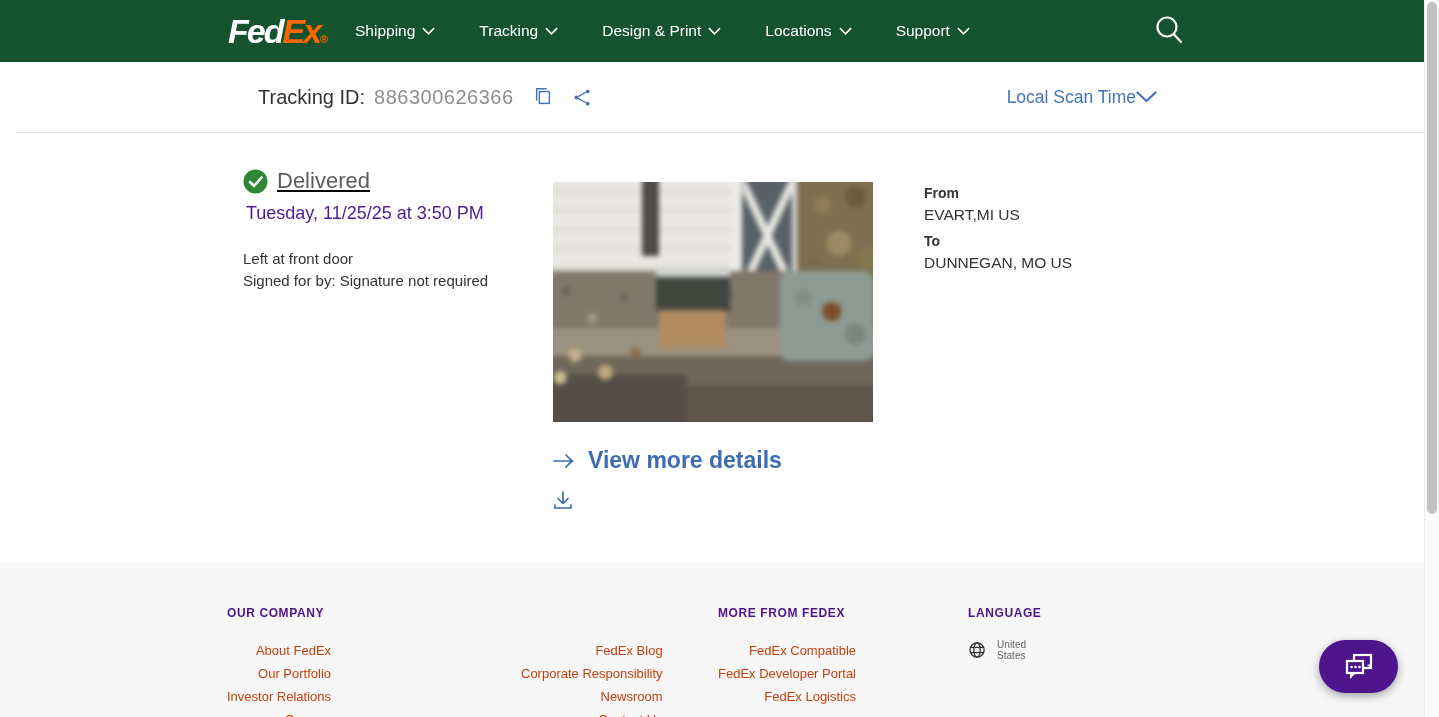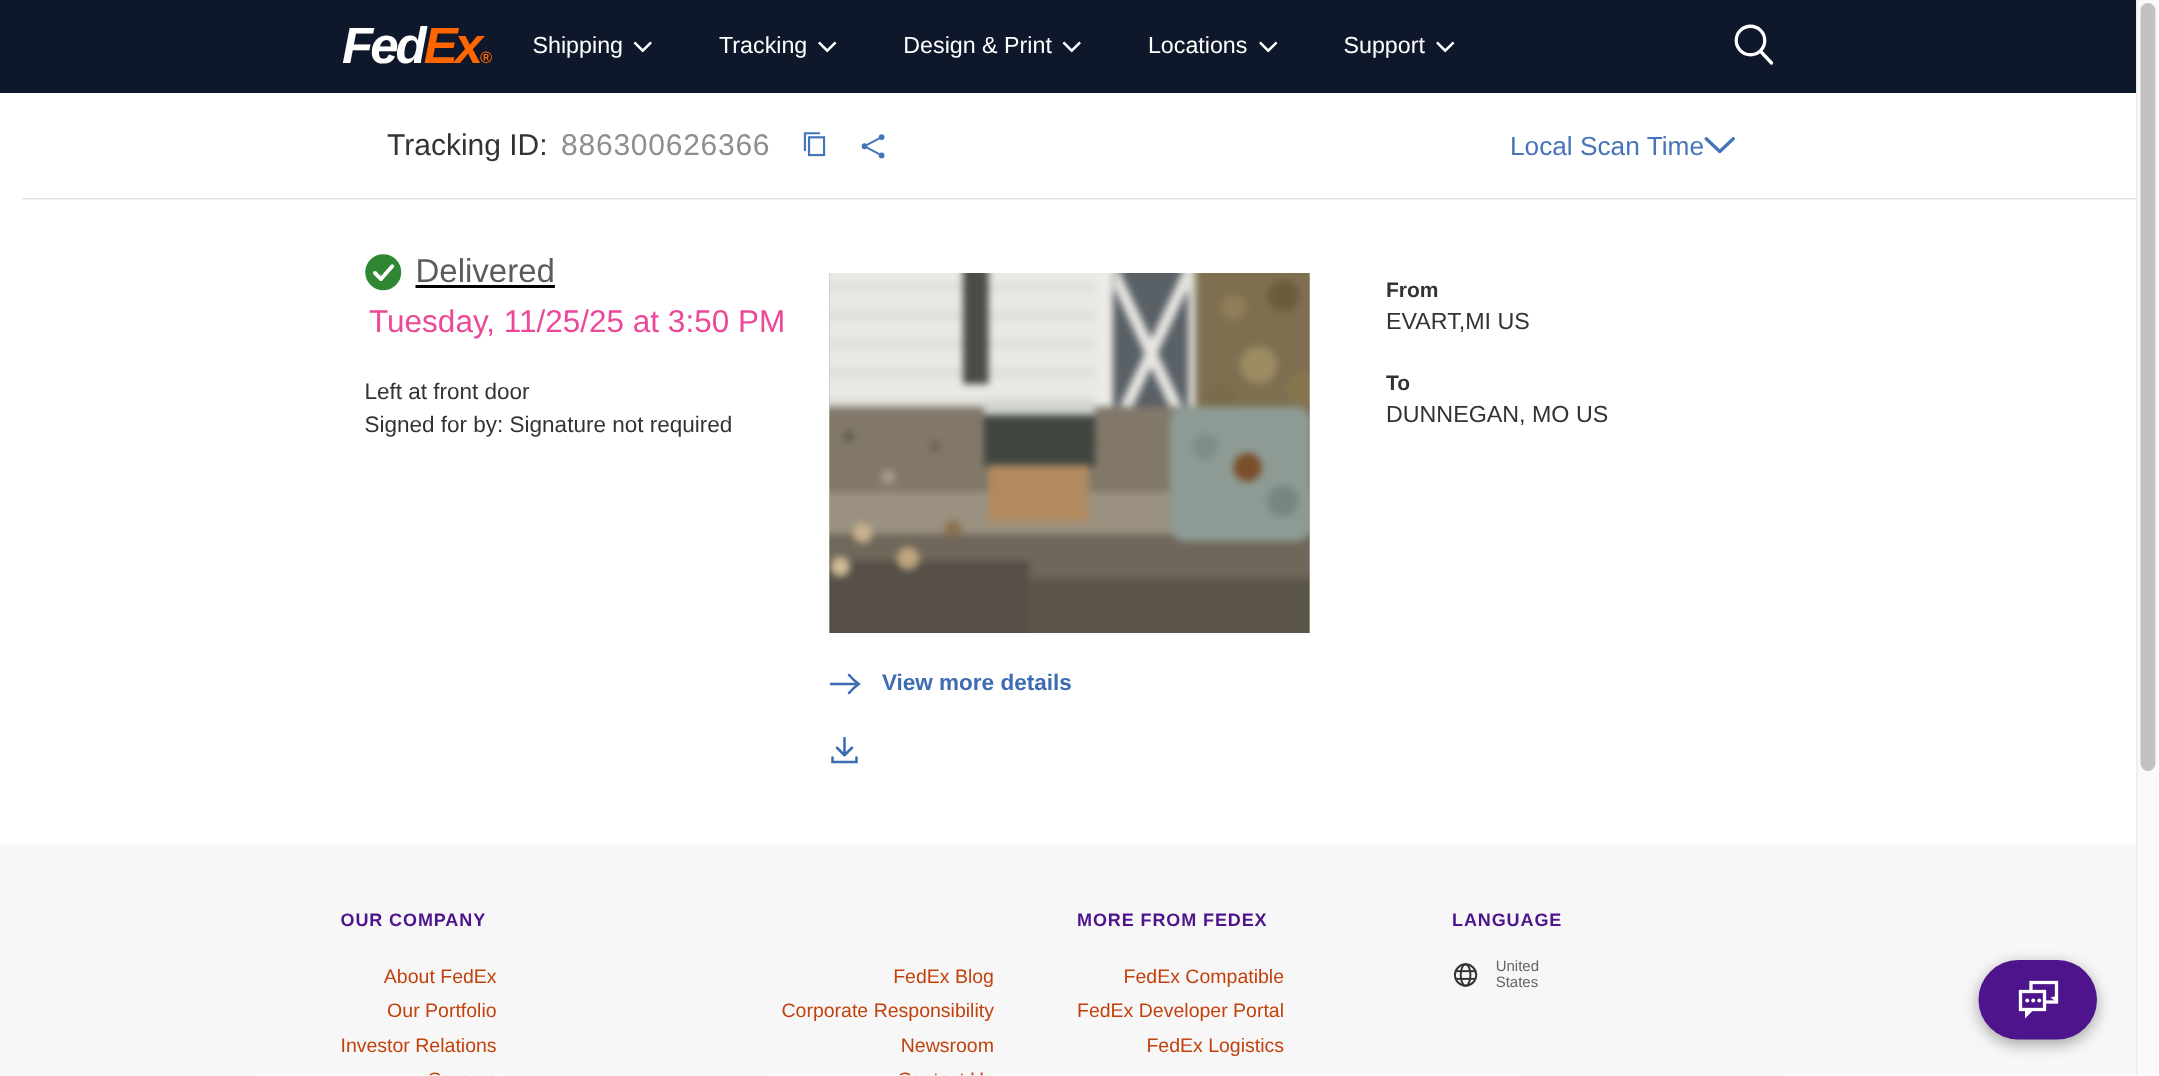--- a/index.html
+++ b/index.html
@@ -2,21 +2,21 @@
 <html><head>
 <meta charset="utf-8">
 <style>
   * { margin:0; padding:0; box-sizing:border-box; }
   html,body { width:1439px; height:717px; overflow:hidden; background:#fff;
               font-family:"Liberation Sans", sans-serif; }
   .app { position:relative; width:1439px; height:717px; background:#fff; overflow:hidden; }
 
   
   .header { position:absolute; left:0; top:0; right:15px; height:62px;
-            background:#0f172a; display:flex; align-items:center; }
+            background:#14532d; display:flex; align-items:center; }
   .logo { position:absolute; left:228px; top:15px; font-size:34px; font-weight:bold;
           letter-spacing:-2px; font-style:italic; line-height:32px; cursor:pointer; }
   .logo .fed { color:#ffffff; }
   .logo .ex  { color:#ff6600; }
   .logo .reg { color:#ff6600; font-size:11px; font-style:normal; letter-spacing:0;
                vertical-align:baseline; }
   .nav { position:absolute; left:355px; top:0; height:62px; display:flex;
          align-items:center; gap:44px; }
   .nav-item { display:flex; align-items:center; gap:7px; color:#ffffff;
               font-size:15.5px; cursor:pointer; white-space:nowrap; }
@@ -34,35 +34,35 @@
   .icon-btn { margin-left:18px; width:22px; height:24px; cursor:pointer;
               display:flex; align-items:center; justify-content:center; }
   .scan-toggle { position:absolute; right:267px; top:0; height:100%;
                  display:flex; align-items:center; cursor:pointer; }
   .scan-toggle span { color:#4574b8; font-size:17.5px; }
 
   
   .status-block { position:absolute; left:243px; top:168px; width:300px; }
   .status-row { display:flex; align-items:center; gap:9px;text-decoration:underline; }
   .status-text { font-size:22px; color:#5c5c5c; }
-  .status-date { margin-top:9px; font-size:21px; color:#ec4899; padding-left:3px; }
+  .status-date { margin-top:9px; font-size:18px; color:#4c1d95; padding-left:3px; }
   .status-details { margin-top:24px; font-size:15px; color:#333333; line-height:21.5px; }
 
   .photo { position:absolute; left:553px; top:182px; width:320px; height:240px;
            overflow:hidden; background:#8d8274; }
   .photo-inner { position:absolute; inset:-8px; filter:blur(2.6px); }
   .photo-inner div { position:absolute; }
 
   .fromto { position:absolute; left:924px; top:185px; width:260px; }
   .ft-label { font-size:14px; font-weight:bold; color:#333333; }
   .ft-value { font-size:15.5px; color:#333333; margin-top:5px; }
-  .ft-gap { margin-top:23px; }
+  .ft-gap { margin-top:9px; }
 
   .link-row { position:absolute; display:flex; align-items:center; gap:13px; cursor:pointer; }
-  .link-row span { color:#3d6cb2; font-size:15px; font-weight:bold; }
+  .link-row span { color:#3d6cb2; font-size:23px; font-weight:bold; }
   .view-more { left:553px; top:447px; }
   .proof { left:553px; top:491px; }
 
   
   .footer { position:absolute; left:0; top:563px; right:15px; height:154px;
             background:#f7f7f7; }
   .fcol { position:absolute; top:0; }
   .fcol-1 { left:227px; } .fcol-2 { left:521px; } .fcol-3 { left:718px; } .fcol-4 { left:968px; }
   .fhead { position:absolute; top:43px; font-size:12px; font-weight:bold;
            color:#4d148c; letter-spacing:0.6px; white-space:nowrap; }

